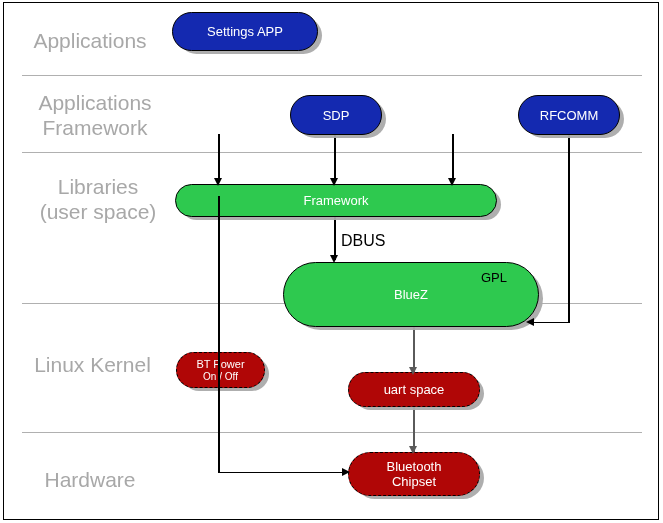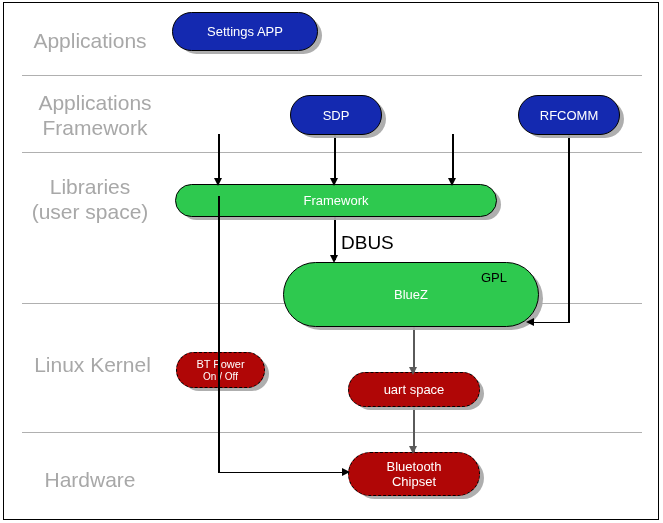--- a/index.html
+++ b/index.html
@@ -103,40 +103,40 @@
     border-left: 8px solid #000000;
   }
   .arrow.left {
     border-top: 4.5px solid transparent;
     border-bottom: 4.5px solid transparent;
     border-right: 8px solid #000000;
   }
   .edge-label {
     position: absolute;
     color: #000000;
-    font-size: 19px;
+    font-size: 16px;
     z-index: 9;
   }
 </style>
 </head>
 <body>
 
 <div id="canvas">
 
   <div class="frame"></div>
 
   <div class="divider" style="left:22px; top:75px; width:620px;"></div>
   <div class="divider" style="left:22px; top:152px; width:620px;"></div>
   <div class="divider" style="left:22px; top:303px; width:620px;"></div>
   <div class="divider" style="left:22px; top:432px; width:620px;"></div>
 
   <div class="layer-label" style="left:10px; top:28px; width:160px;">Applications</div>
   <div class="layer-label" style="left:10px; top:90px; width:170px;">Applications
 Framework</div>
-  <div class="layer-label" style="left:10px; top:174px; width:160px;">Libraries
+  <div class="layer-label" style="left:18px; top:174px; width:160px;">Libraries
 (user space)</div>
   <div class="layer-label" style="left:10px; top:352px; width:165px;">Linux Kernel</div>
   <div class="layer-label" style="left:10px; top:467px; width:160px;">Hardware</div>
 
   <div class="vline" style="left:218px; top:134px; height:48px;"></div>
   <div class="arrow down" style="left:213.5px; top:178px;"></div>
 
   <div class="vline" style="left:334px; top:134px; height:48px;"></div>
   <div class="arrow down" style="left:329.5px; top:178px;"></div>
 

